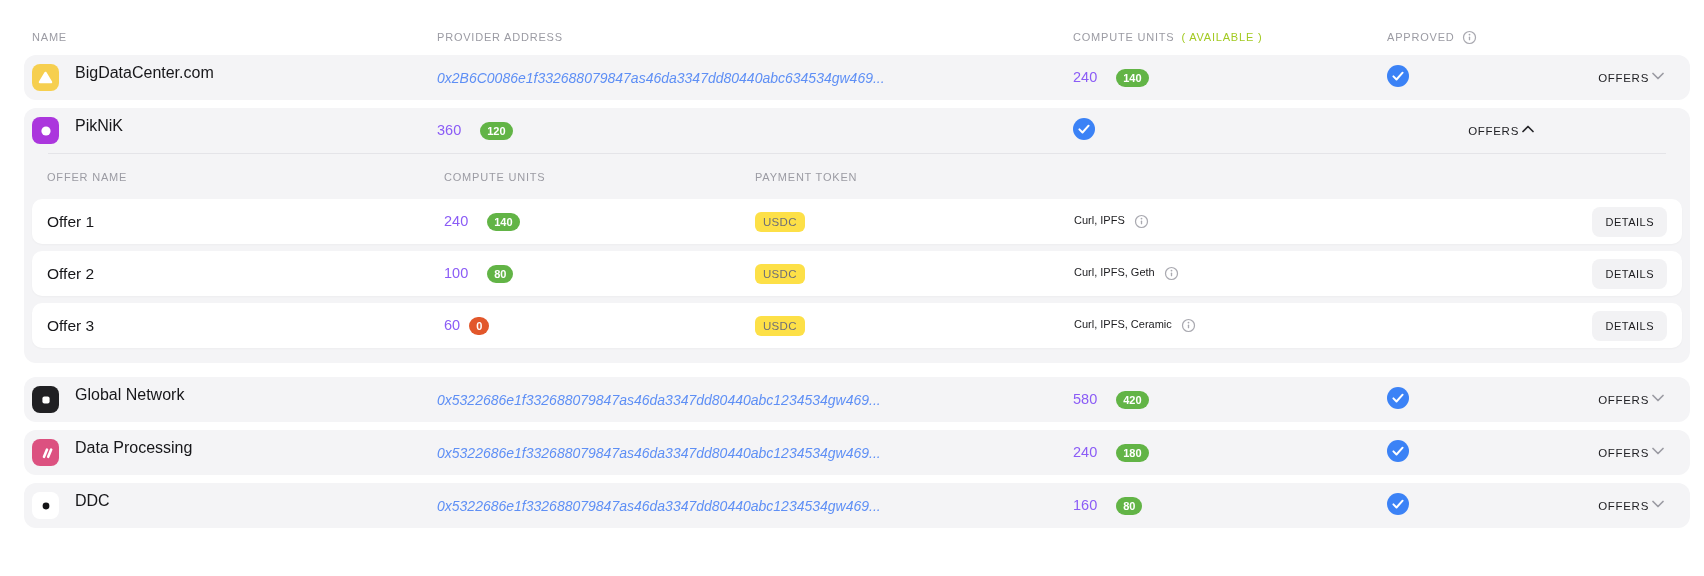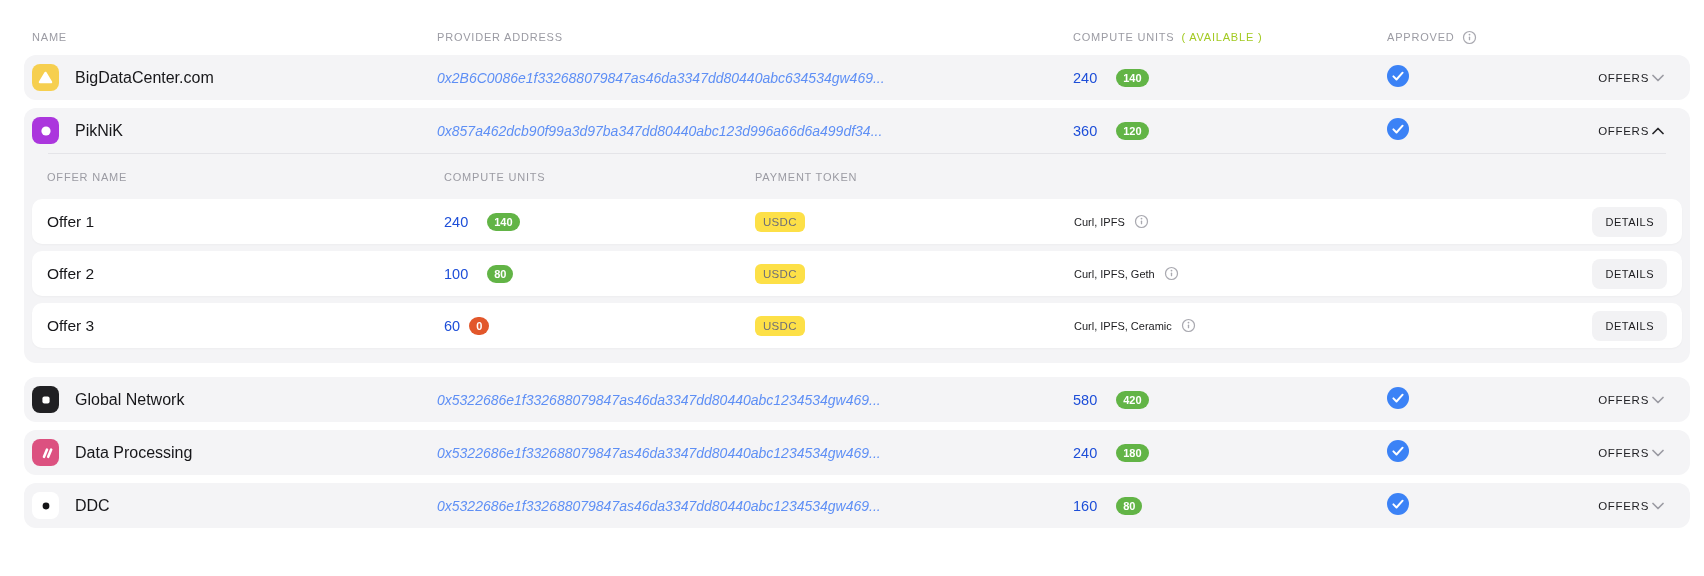--- a/index.html
+++ b/index.html
@@ -11,34 +11,34 @@
   .pgrid { display: grid; grid-template-columns: 413px 636px 314px 173px 1fr; align-items: center; }
 
   .thead { height: 36px; text-align: center; }
   .th { font-size: 11px; letter-spacing: .8px; color: #9b9ba3; font-weight: 400; display: flex; align-items: center; gap: 7px; }
   .th.first { padding-left: 8px; }
   .th .green { color: #A2CA21; }
 
   .prow { height: 45px; background: #f4f4f6; border-radius: 12px; margin-bottom: 8px; }
   .prow.inner { background: transparent; margin-bottom: 0; border-radius: 0; }
 
-  .cell { display: flex; align-items: center; }
+  .cell { display: flex; align-items: flex-start; }
   .name-cell { gap: 16px; padding-left: 8px; }
   .logo { width: 27px; height: 27px; border-radius: 8px; display: flex; align-items: center; justify-content: center; flex: 0 0 27px; }
   .logo-yellow { background: #F6CF4F; }
   .logo-purple { background: #AB36DD; }
   .logo-black  { background: #202023; }
   .logo-pink   { background: #DC5180; }
   .logo-white  { background: #ffffff; }
   .pname { font-size: 16px; color: #17171a; }
 
   .addr { font-size: 14px; color: #5E8FF5; text-decoration: none; cursor: pointer; font-style: italic; }
 
   .cu-cell { gap: 9px; }
-  .cu-val { font-size: 14.5px; color: #1d4ed8; }
+  .cu-val { font-size: 14.5px; color: #8b5cf6; }
   .badge { color: #fff; font-size: 11px; font-weight: 700; padding: 3px 7px; border-radius: 10px;
     display: inline-flex; align-items: center; justify-content: center; min-width: 19px; }
   .badge-green { background: #62B446; margin-left: 10px; }
   .badge-red   { background: #E2572B; }
 
   .offers-cell { justify-content: flex-end; gap: 3px; padding-right: 26px;
     font-size: 11.5px; letter-spacing: .7px; color: #222226; cursor: pointer; }
 
   
   .expanded-card { background: #f4f4f6; border-radius: 12px; margin-bottom: 14px; padding-bottom: 8px; }
@@ -119,23 +119,20 @@
   <div class="expanded-card">
     <div class="pgrid prow inner">
       <div class="cell name-cell">
         <span class="logo logo-purple">
           <svg width="14" height="14" viewBox="0 0 14 14">
               <circle cx="7" cy="7" r="4.6" fill="#fff"></circle>
             </svg>
         </span>
         <span class="pname">PikNiK</span>
       </div>
-      <div class="cell">
-          <a class="addr">0x857a462dcb90f99a3d97ba347dd80440abc123d996a66d6a499df34...</a>
-        </div>
       <div class="cell cu-cell">
         <span class="cu-val">360</span>
         <span class="badge badge-green">120</span>
       </div>
       <div class="cell">
         <span>
           <svg width="22" height="22" viewBox="0 0 22 22">
               <circle cx="11" cy="11" r="11" fill="#3B82F6"></circle>
               <path d="M6.4 11.4l3.1 3.1 6.1-6.8" stroke="#fff" stroke-width="2" fill="none" stroke-linecap="round" stroke-linejoin="round"></path>
             </svg>

